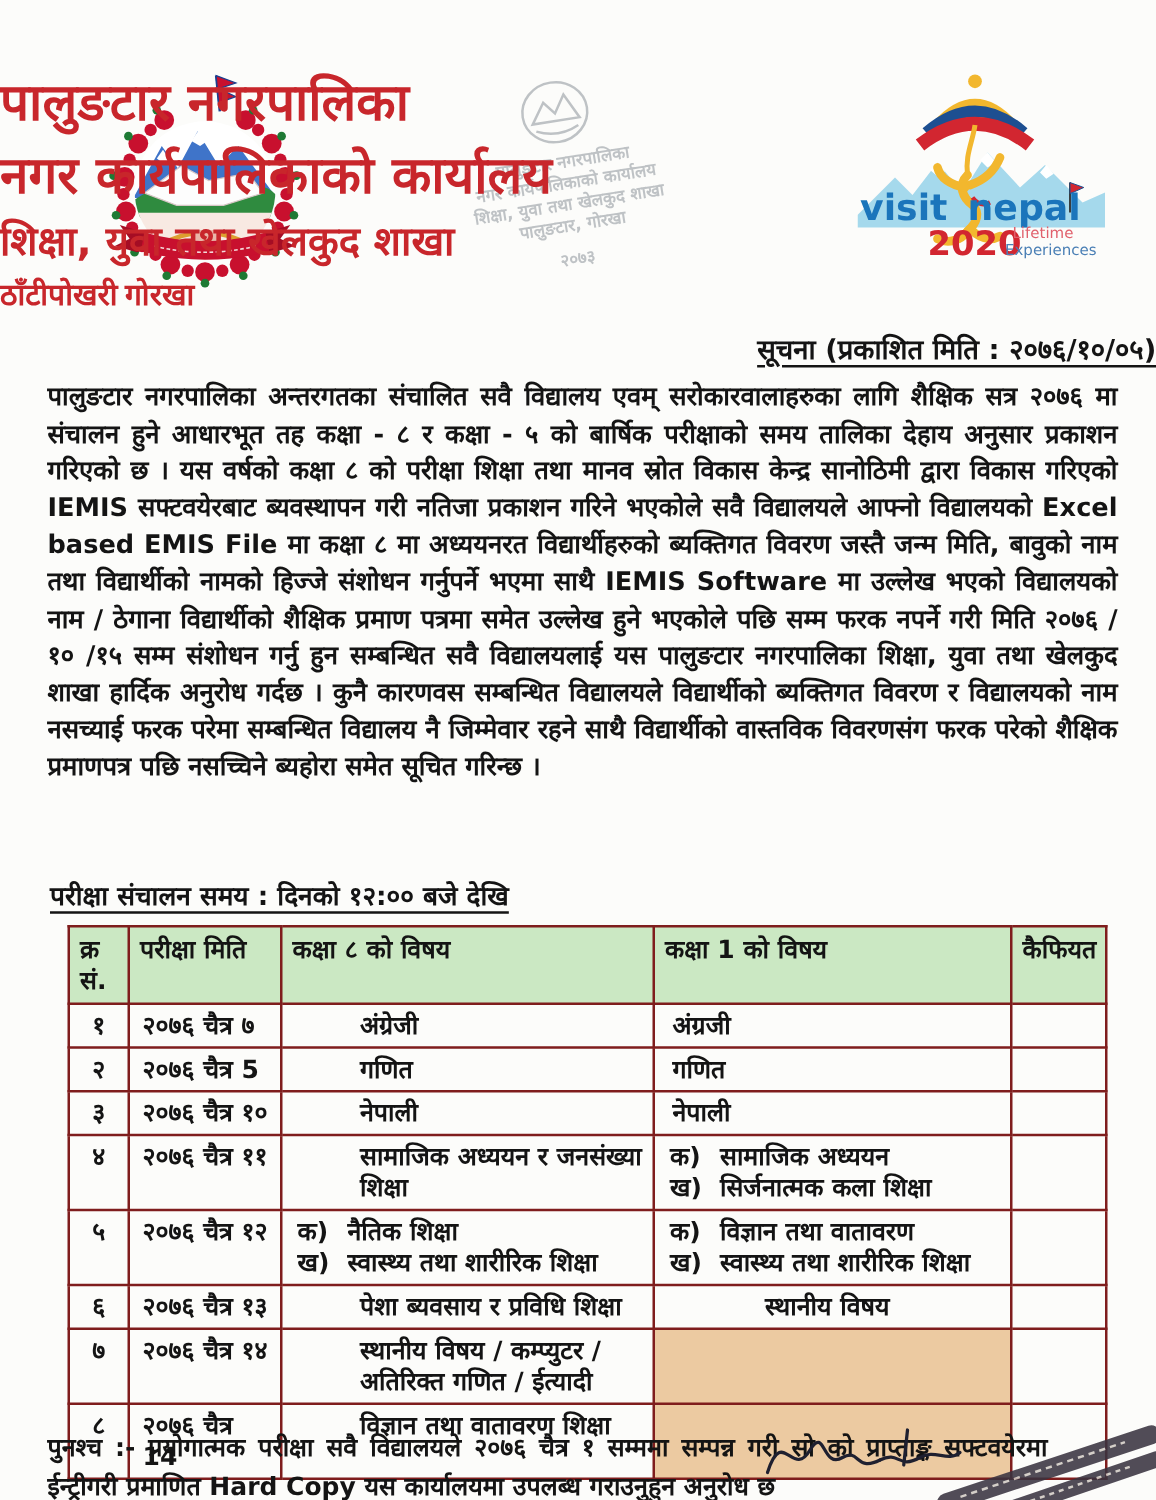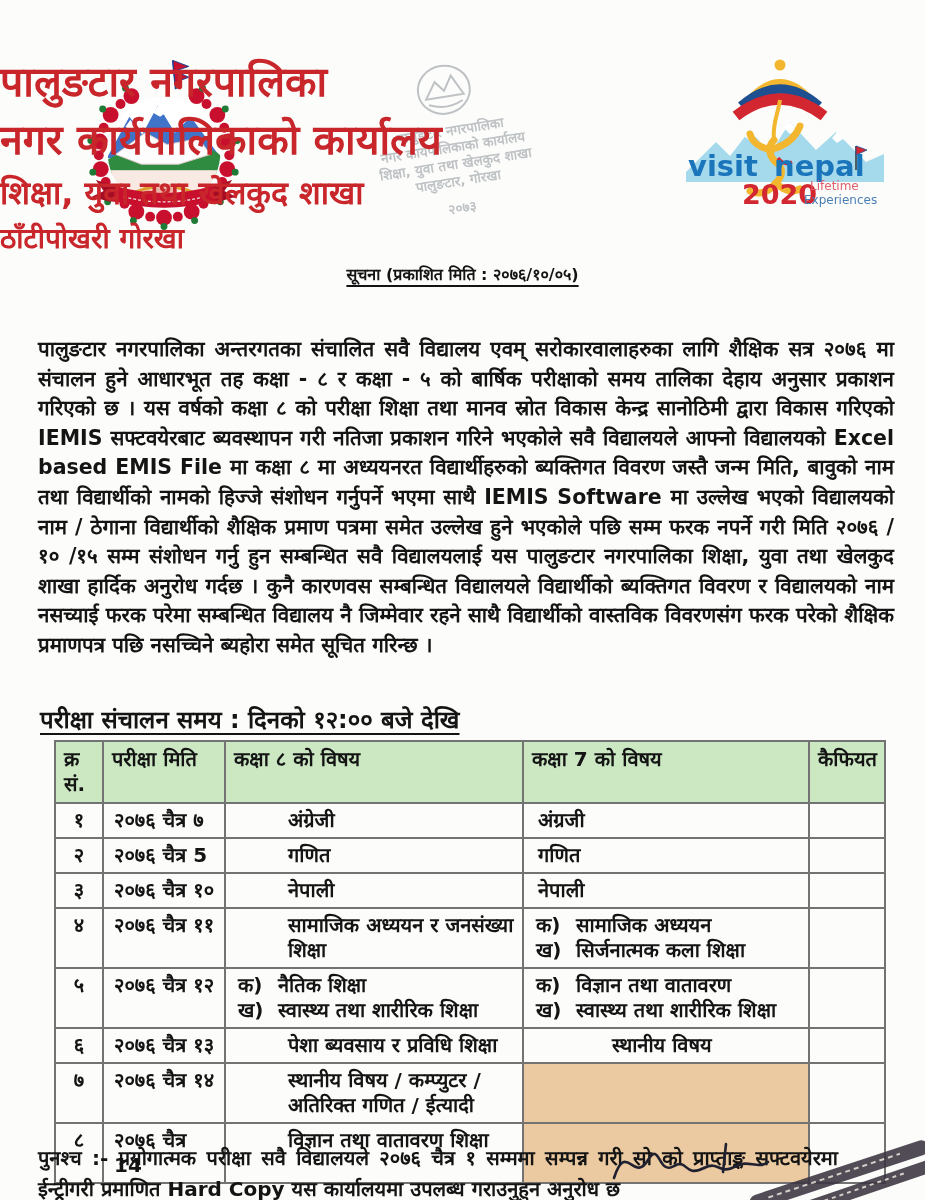--- a/index.html
+++ b/index.html
@@ -16,45 +16,45 @@
     position:absolute; left:338px; top:58px; width:232px; height:192px;
     transform:rotate(-9deg); opacity:.48; color:#7d858c; text-align:center;
     font-size:13.5px; line-height:17px; z-index:1; font-weight:600;
   }
   .stamp svg { display:block; margin:0 auto 2px auto; }
   .stamp .year { margin-top:10px; }
   .t-red { color:#c8262b; font-weight:bold; }
   .title-1 { position:absolute; left:0; right:0; top:52px;  font-size:41px; letter-spacing:0; }
   .title-2 { position:absolute; left:0; right:0; top:110px; font-size:41px; }
   .title-3 { position:absolute; left:0; right:0; top:170px; font-size:32px; }
-  .title-4 { position:absolute; left:0; right:0; top:218px; font-size:28px; }
+  .title-4 { position:absolute; left:0; right:0; top:218px; font-size:24px;font-family:Liberation Serif, serif; }
   .notice-line {
-    position:absolute; left:0; right:0; top:263px; z-index:2; text-align:center;
-    font-size:16px; font-weight:bold;
+    position:absolute; left:0; right:0; top:263px; z-index:2; text-align:right;
+    font-size:22px; font-weight:bold;
   }
   .notice-line span { text-decoration:underline; text-underline-offset:5px; text-decoration-thickness:2px; }
   
   .body-par {
     position:absolute; left:38px; top:303px; width:856px;
-    font-size:20.5px; line-height:29.6px; text-align:justify; font-weight:600;margin-top:32px;
+    font-size:20.5px; line-height:29.6px; text-align:justify; font-weight:600;
   }
   .sec-heading {
     position:absolute; left:40px; top:656px; font-size:21px; font-weight:bold;
     text-decoration:underline; text-underline-offset:5px; text-decoration-thickness:2px;
   }
   .sec-subheading {
-    position:absolute; left:40px; top:702px; font-size:24px; font-weight:bold;
+    position:absolute; left:40px; top:702px; font-size:21px; font-weight:bold;
     text-decoration:underline; text-underline-offset:5px; text-decoration-thickness:2px;text-align:center;
   }
   
   table.sched {
     position:absolute; left:54px; top:740px; width:830px;
     border-collapse:collapse; font-size:20px; font-weight:bold; table-layout:fixed;
   }
-  .sched th, .sched td { border:2px solid #737373; vertical-align:top; padding:4px 6px; line-height:25px;margin-top:24px; }
+  .sched th, .sched td { border:2px solid #7f1d1d; vertical-align:top; padding:4px 6px; line-height:25px;margin-top:24px; }
   .sched thead th { background:#cbe8c3; text-align:left; height:56px; font-weight:bold; padding:5px 8px; }
   .sched col.c-sn  { width:48px; }
   .sched col.c-dt  { width:122px; }
   .sched col.c-k8  { width:298px; }
   .sched col.c-k5  { width:286px; }
   .sched col.c-rm  { width:76px; }
   .sched td.sn { text-align:center; }
   .sched td.date { padding-left:10px; }
   .sched td.shaded { background:#eccaa1; }
   .item { display:flex; }
@@ -217,21 +217,21 @@
         <col class="c-dt">
         <col class="c-k8">
         <col class="c-k5">
         <col class="c-rm">
     </colgroup>
     <thead>
       <tr>
         <th>क्र सं.</th>
         <th>परीक्षा मिति</th>
         <th>कक्षा ८ को विषय</th>
-        <th>कक्षा 7 को विषय</th>
+        <th>कक्षा 1 को विषय</th>
         <th>कैफियत</th>
       </tr>
     </thead>
     <tbody>
         <tr>
           <td class="sn">१</td>
           <td class="date">२०७६ चैत्र ७</td>
           <td>
             <div class="item pad-md">
               <span class="t">अंग्रेजी</span>

